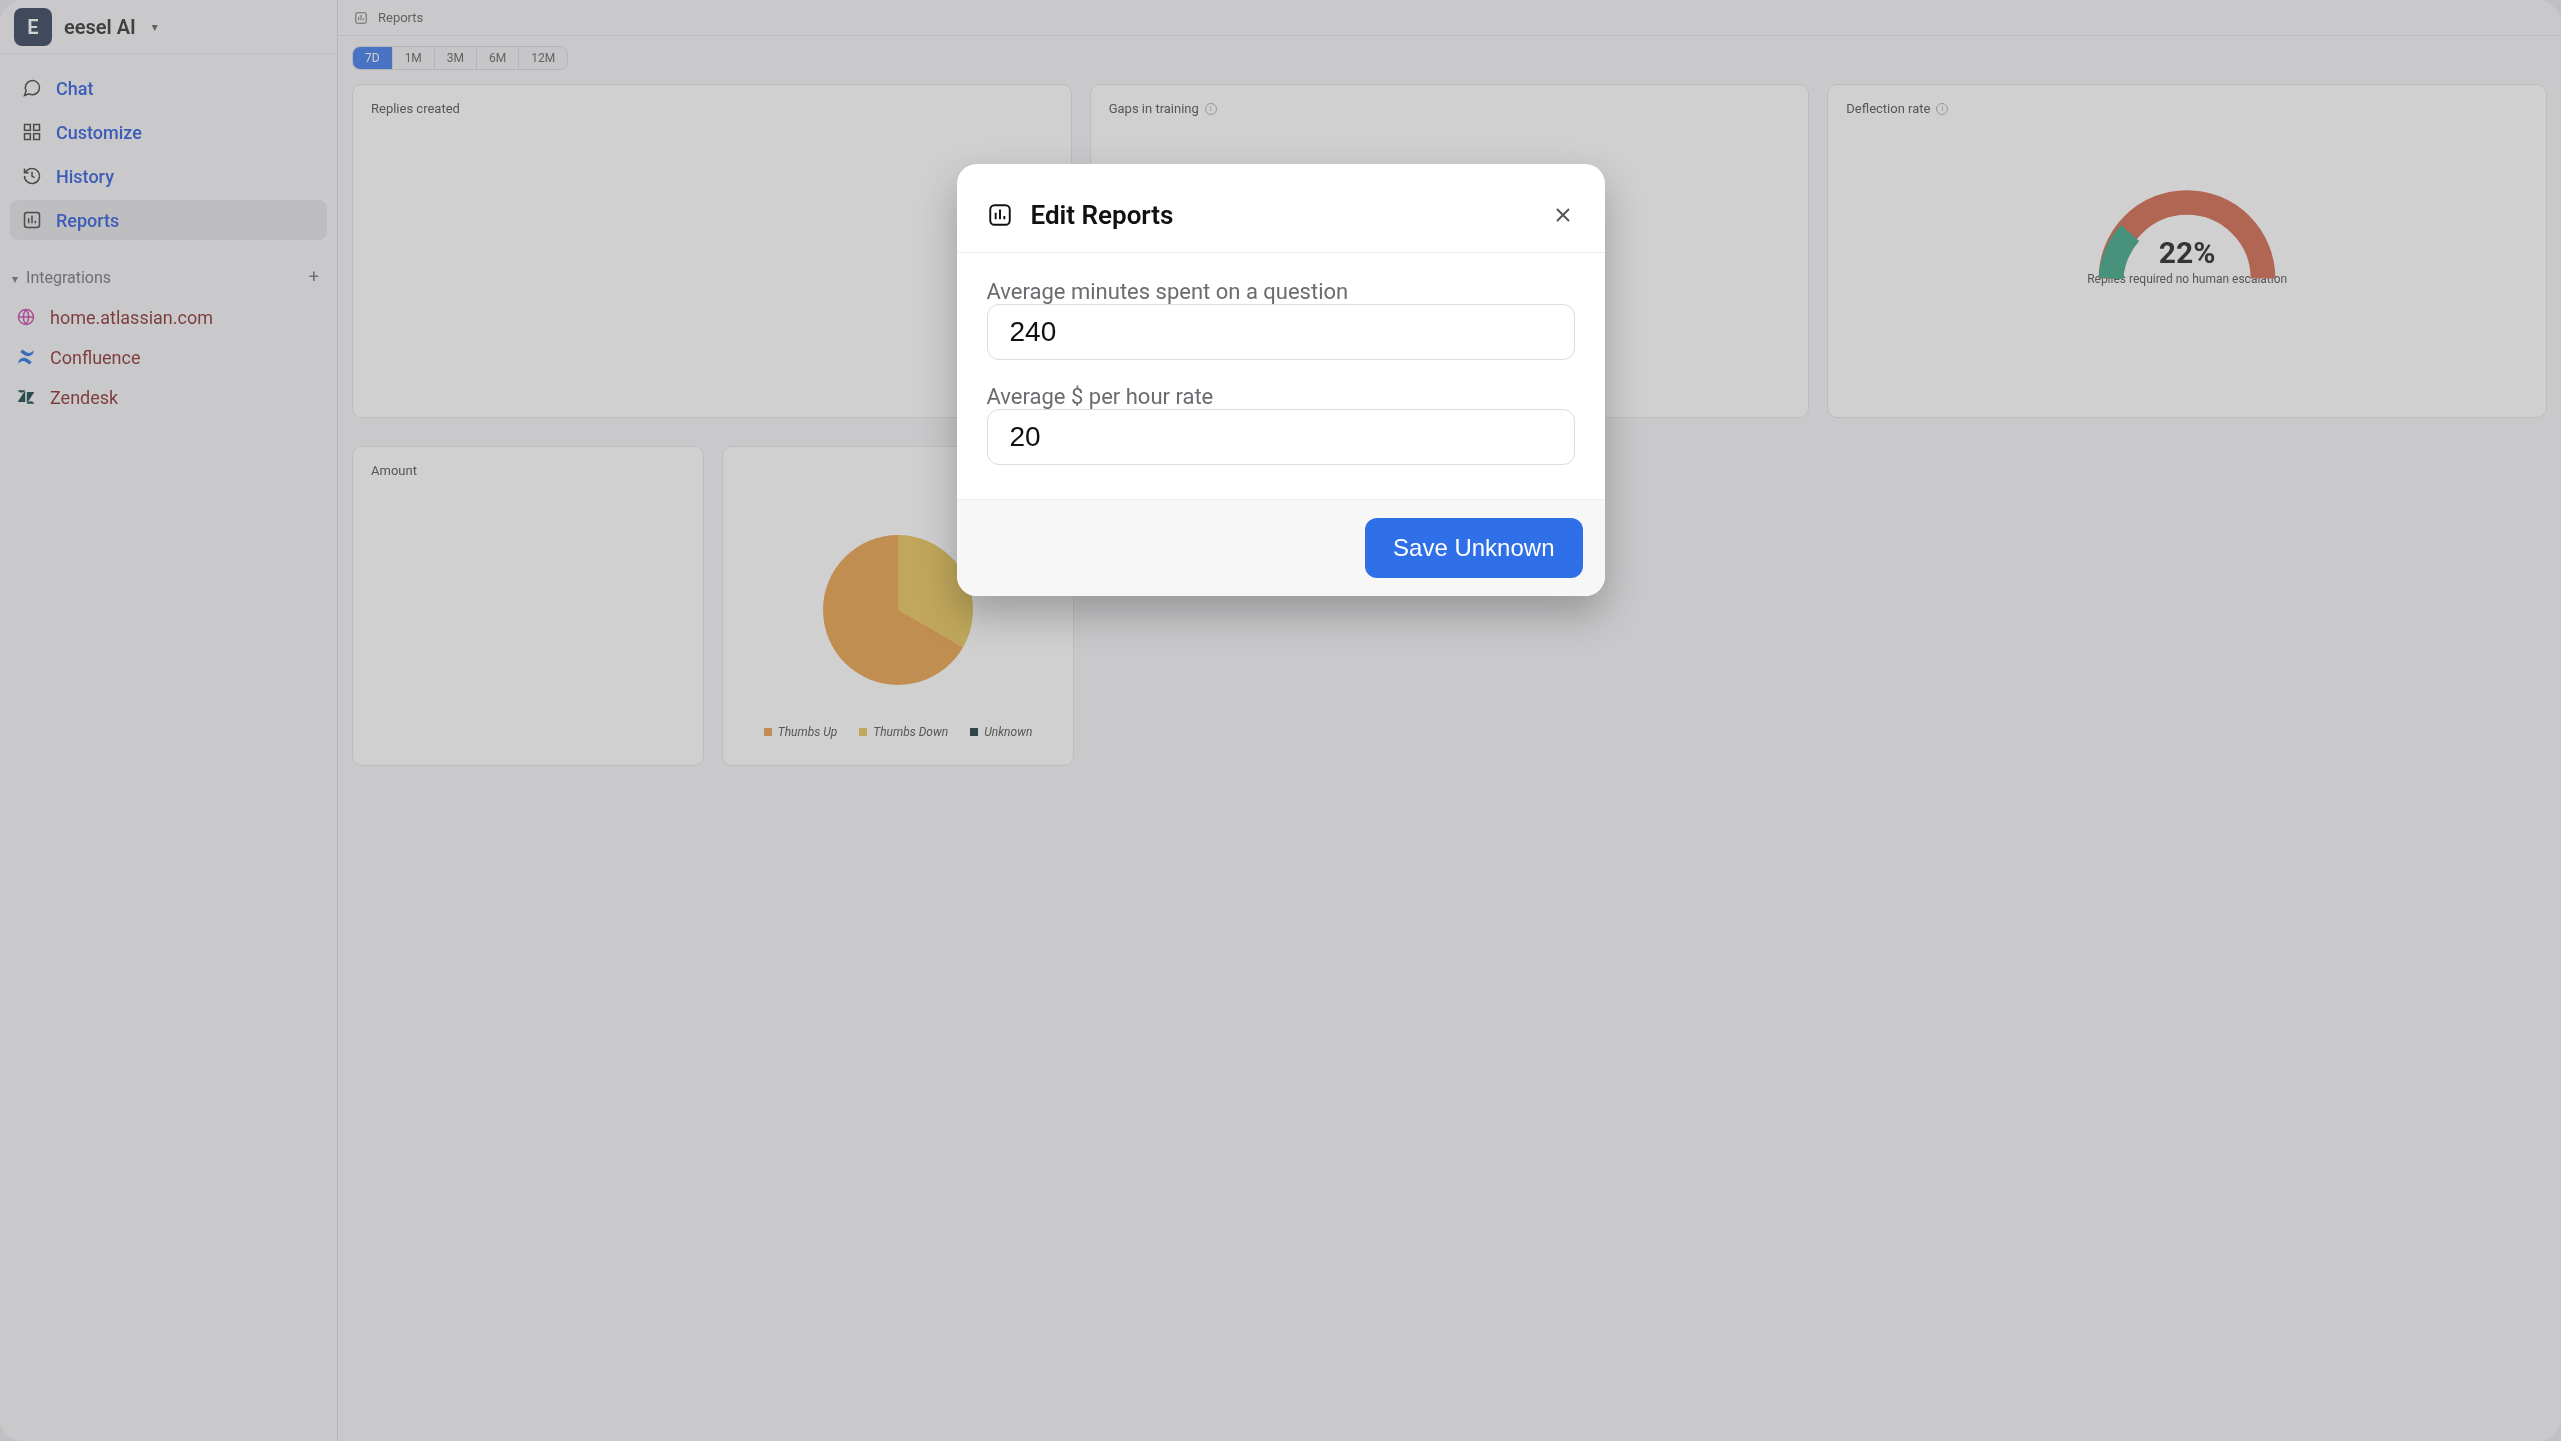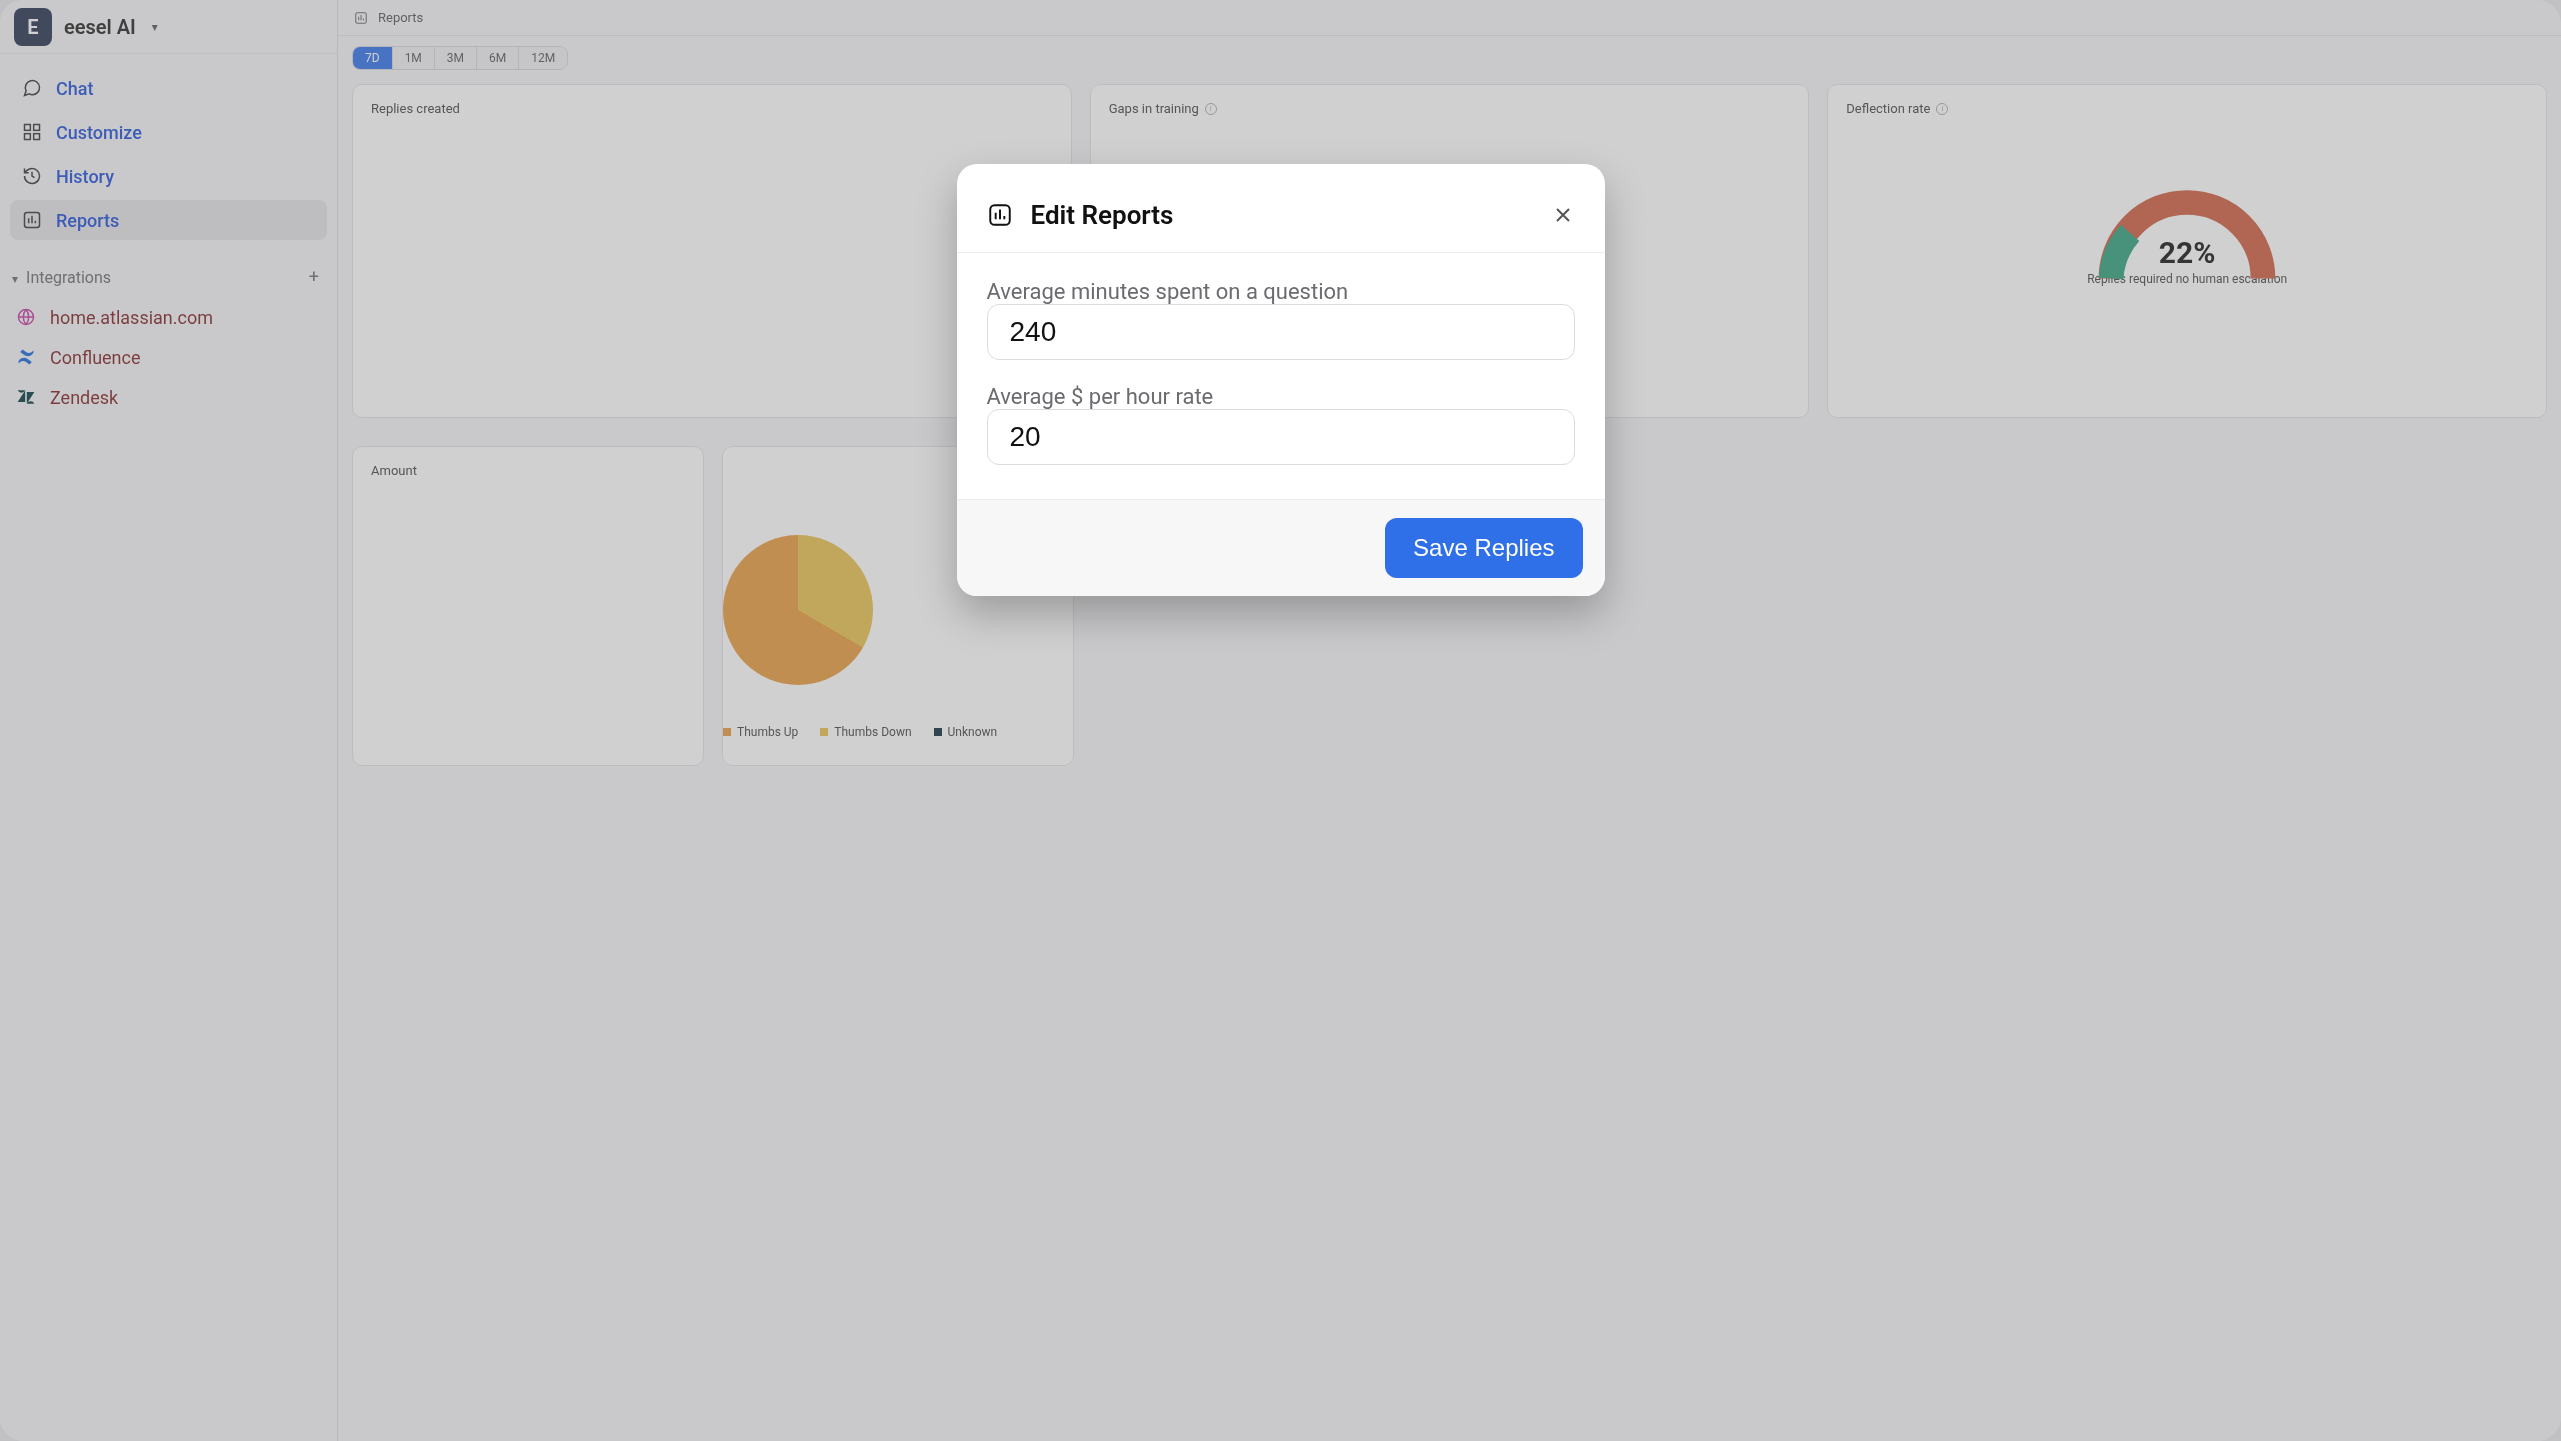--- a/index.html
+++ b/index.html
@@ -106,21 +106,21 @@
 
   .cards-row2 { grid-template-columns: 1fr 1fr; }
 
   
   .gauge-wrap { position: absolute; left: 0; right: 0; top: 96px; display: flex; flex-direction: column; align-items: center; }
   .gauge { position: relative; width: 190px; height: 100px; }
   .gauge-val { font-size: 30px; font-weight: 700; color: #111; margin-top: -46px; }
   .gauge-sub { font-size: 12px; color: #444; text-align: center; margin-top: 2px; line-height: 1.3; }
 
   
-  .pie-wrap { position: absolute; left: 0; right: 0; bottom: 26px; display: flex; flex-direction: column; align-items: flex-start; gap: 24px; }
+  .pie-wrap { position: absolute; left: 0; right: 0; bottom: 26px; display: flex; flex-direction: column; align-items: center; gap: 24px; font-style: italic; }
   .pie { width: 150px; height: 150px; border-radius: 50%;
          background: conic-gradient(#e6c04a 0deg 120deg, #e89a3b 120deg 360deg);
          position: relative;
          top: 40px;
   }
   .legend { display: flex; gap: 22px; font-size: 12px; color: #444; margin-top: 56px;}
   .legend span::before { content: ""; display: inline-block; width: 8px; height: 8px; margin-right: 6px; }
   .legend .l1::before { background: #e89a3b; }
   .legend .l2::before { background: #e6c04a; }
   .legend .l3::before { background: #0b2a33; }
@@ -328,16 +328,16 @@
         <div class="field-label">Average minutes spent on a question</div>
         <input class="field-input" type="text" value="240" style="">
       </div>
       <div>
         <div class="field-label">Average $ per hour rate</div>
         <input class="field-input" type="text" value="20" style="">
       </div>
     </div>
 
     <div class="modal-footer">
-      <button class="save-btn">Save Replies</button>
+      <button class="save-btn">Save Unknown</button>
     </div>
   </div>
 </div>
 
 </body></html>

